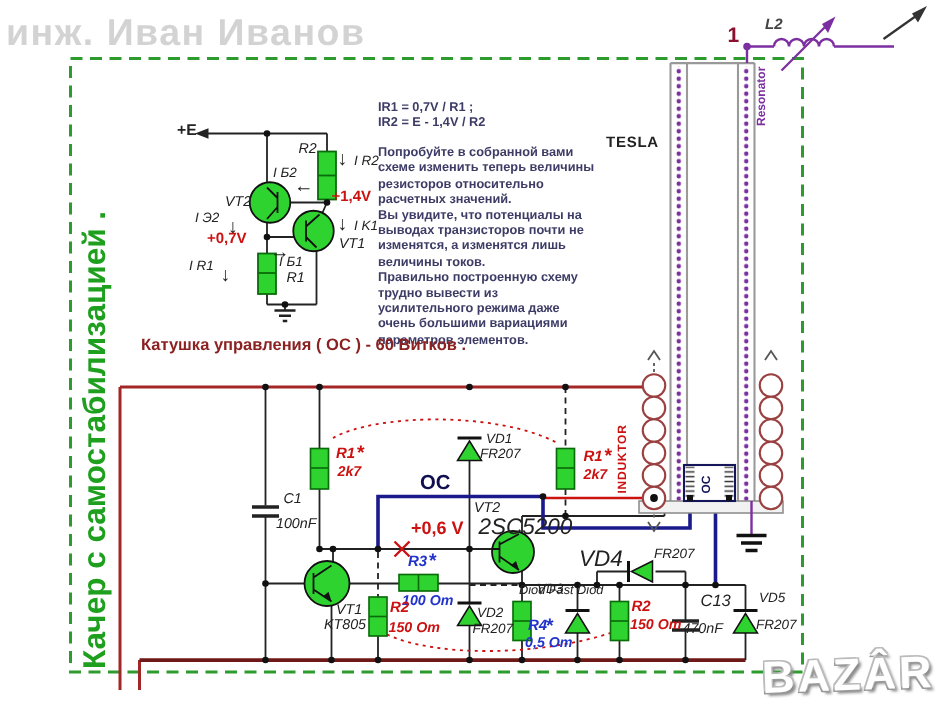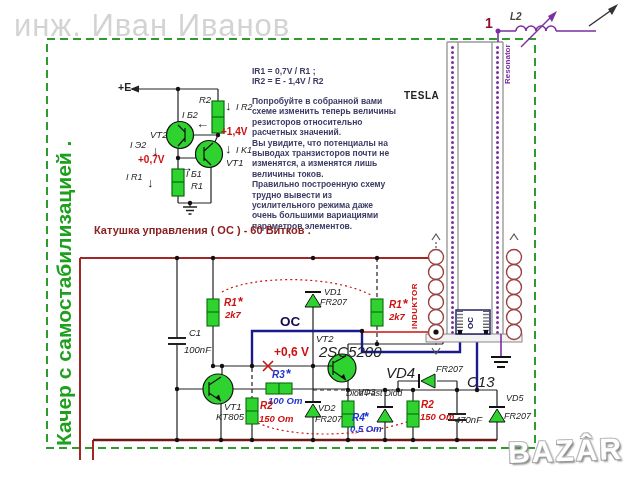--- a/index.html
+++ b/index.html
@@ -9,21 +9,21 @@
   .lb{position:absolute;z-index:2;white-space:nowrap;color:#222;line-height:1;}
   .i{font-style:italic}
   .b{font-weight:bold}
   .red{color:#cc1111}
   .blue{color:#2233cc}
   .navy{color:#3c3c66}
   .maroon{color:#8b2121}
   .purple{color:#7b2fa0}
   .pre{white-space:pre-line;line-height:10.4px;}
   .rot{transform:rotate(-90deg);transform-origin:0 0;}
-  #wm-top{position:absolute;left:14px;top:8px;z-index:1;font-size:31px;font-weight:normal;
+  #wm-top{position:absolute;left:4px;top:8px;z-index:1;font-size:25px;font-weight:bold;
           color:#c9c9c9;opacity:.8;letter-spacing:1px;}
   #wm-bottom{position:absolute;left:508px;top:434px;z-index:3;font-size:30px;font-weight:bold;
           color:#fff;letter-spacing:2px;transform:rotate(-2deg);
           text-shadow:-1px -1px 0 #bbb,1px -1px 0 #bbb,-1px 1px 0 #999,2px 2px 2px #8a8a8a;}
   #side-title{position:absolute;left:52px;top:446px;z-index:2;font-size:21px;font-weight:bold;
           color:#1ea01e;transform:rotate(-90deg);transform-origin:0 0;white-space:nowrap;}
 </style>
 </head>
 <body>
 
@@ -296,19 +296,19 @@
   <div class="lb i" style="left:315px;top:415px;font-size:9px">FR207</div>
   <div class="lb b i blue" style="left:352px;top:413px;font-size:10px">R4</div>
   <div class="lb b blue" style="left:364px;top:410px;font-size:13px">*</div>
   <div class="lb b i blue" style="left:350px;top:424px;font-size:9.5px">0,5 Om</div>
   <div class="lb i" style="left:346px;top:389px;font-size:8.5px">Diod Fast Diod</div>
   <div class="lb i" style="left:358px;top:388px;font-size:9px">VD3</div>
   <div class="lb i" style="left:386px;top:365px;font-size:15px">VD4</div>
   <div class="lb i" style="left:436px;top:365px;font-size:9px">FR207</div>
   <div class="lb b i red" style="left:421px;top:400px;font-size:10px">R2</div>
   <div class="lb b i red" style="left:420px;top:412px;font-size:9.5px">150 Om</div>
-  <div class="lb i" style="left:467px;top:374px;font-size:15px">C13</div>
+  <div class="lb i" style="left:467px;top:396px;font-size:11px">C13</div>
   <div class="lb i" style="left:455px;top:415px;font-size:9.5px">470nF</div>
   <div class="lb i" style="left:506px;top:394px;font-size:9px">VD5</div>
   <div class="lb i" style="left:504px;top:412px;font-size:9px">FR207</div>
 
   <div id="wm-bottom">BAZÂR</div>
 </div>
 
 </body></html>

